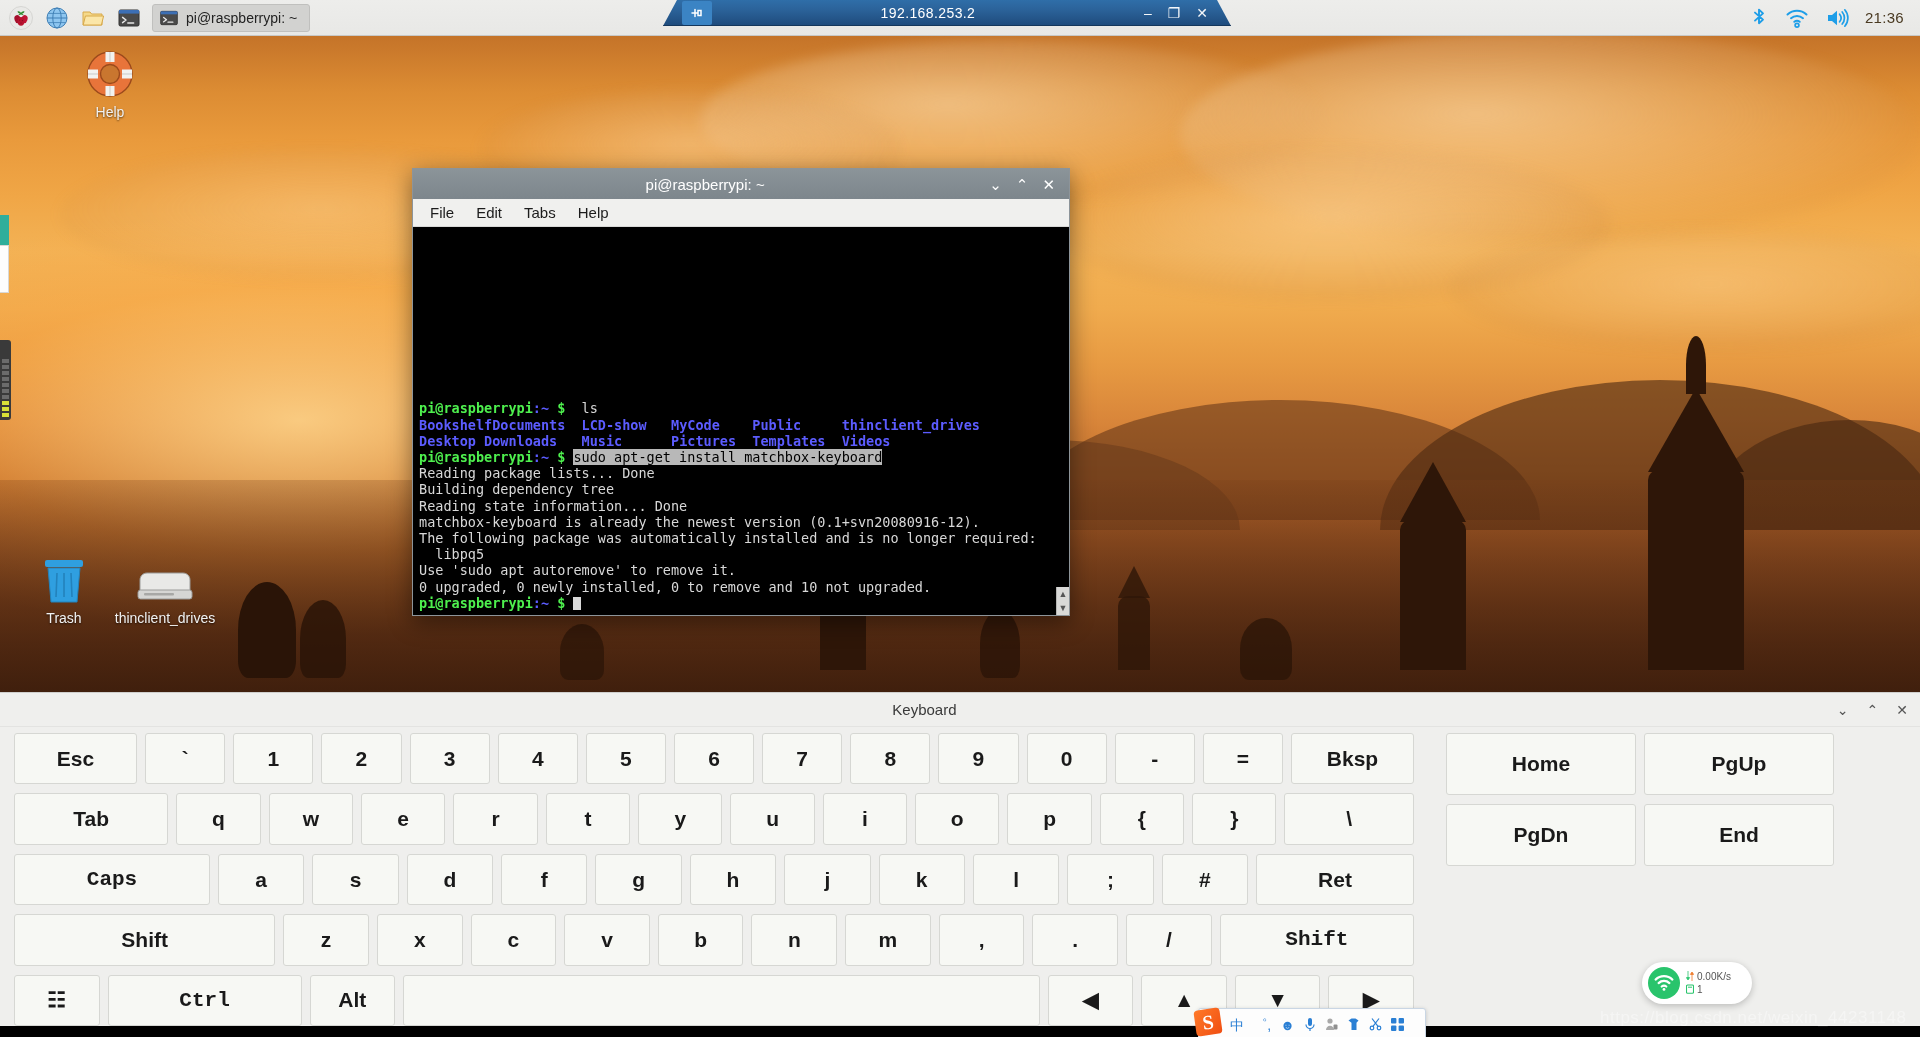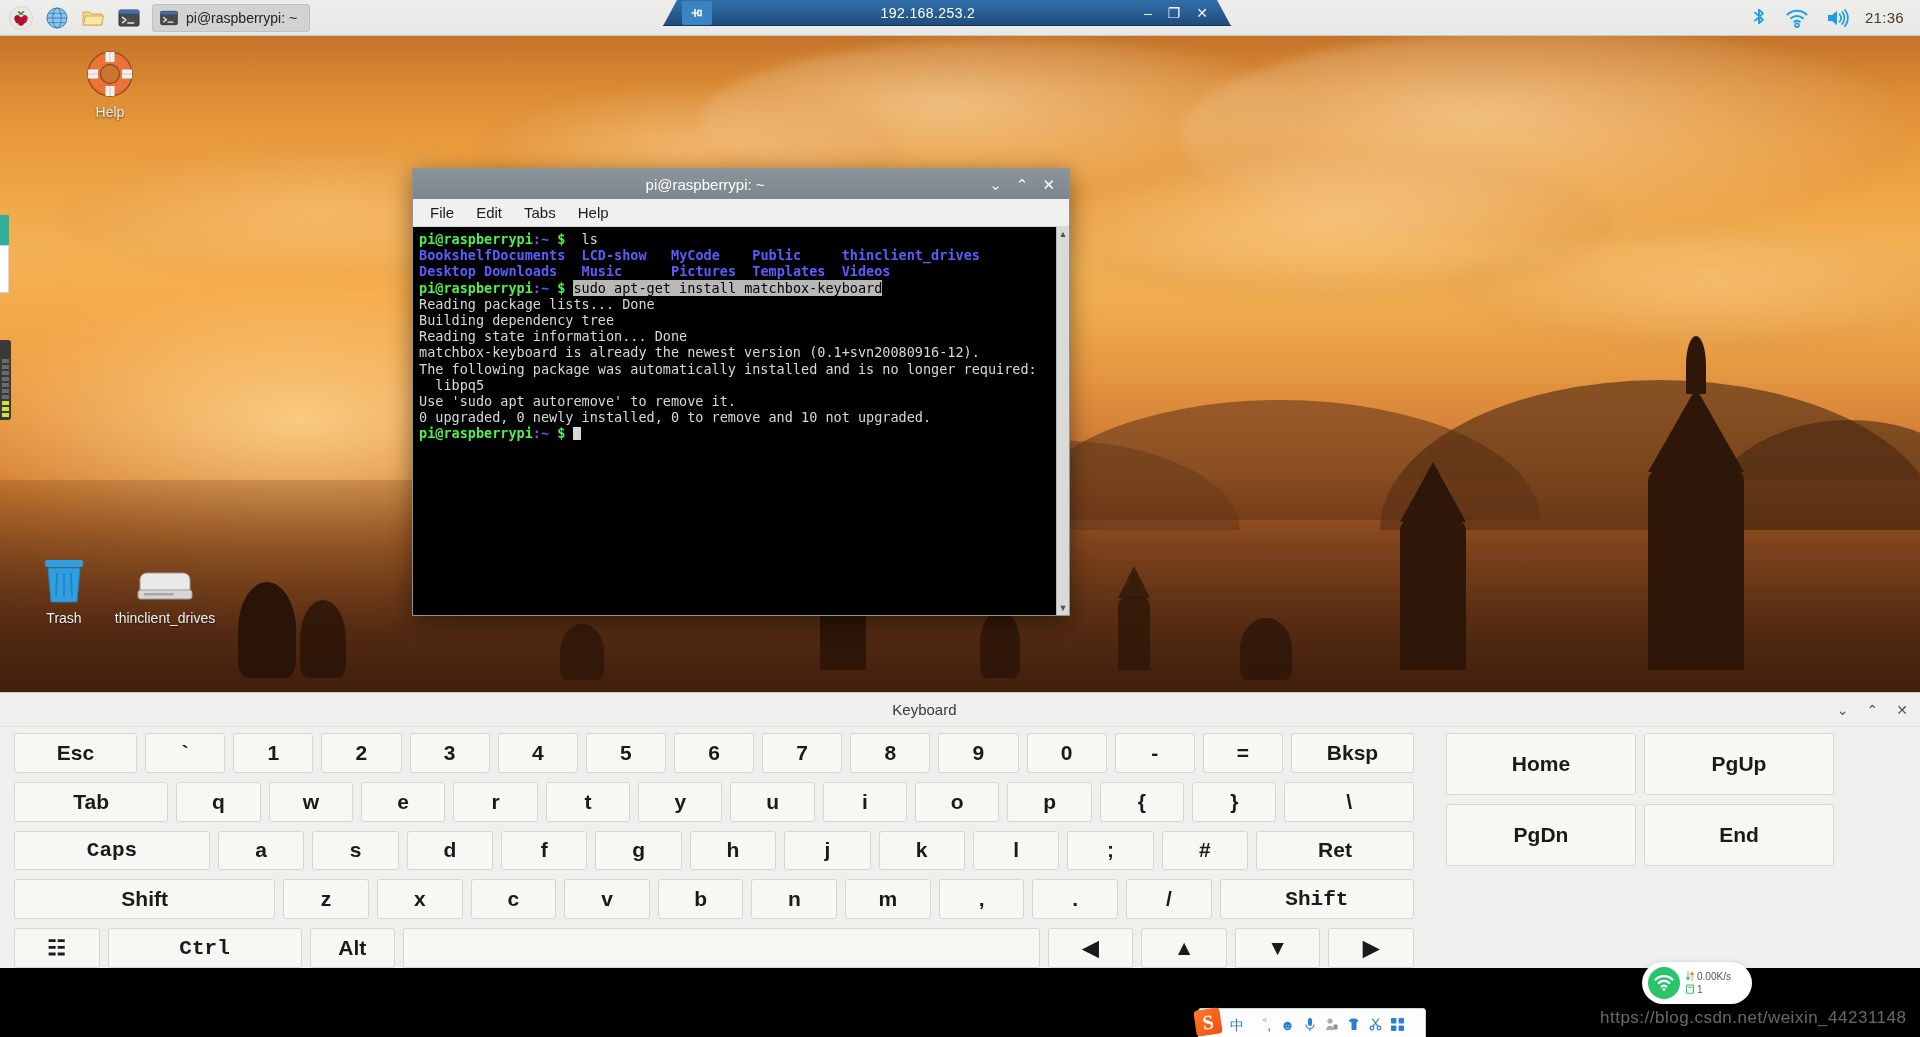--- a/index.html
+++ b/index.html
@@ -153,20 +153,21 @@
   .term-menu {
     height: 28px; background: #f0f0ee; border-bottom: 1px solid #d8d8d6;
     display: flex; align-items: center; padding-left: 8px; gap: 4px; text-align: right;
   }
   .term-menu-item {
     padding: 3px 9px; font-size: 15px; color: #1c1c1c; border-radius: 2px; cursor: pointer;
   }
   .term-body {
     flex: 1; background: #000; position: relative; overflow: hidden;
     display: flex;
+    align-items: flex-end;
   }
   .term-screen {
     flex: 1; padding: 4px 6px;
     font-family: "DejaVu Sans Mono", "Liberation Mono", monospace;
     font-size: 13.5px; line-height: 16.2px; color: #d8d8d8; white-space: pre;
   }
   .term-screen .ps1-user { color: #4ef04e; font-weight: bold; }
   .term-screen .ps1-path { color: #5c5cff; font-weight: bold; }
   .term-screen .ps1-dollar { color: #4ef04e; font-weight: bold; }
   .term-screen .dir { color: #5c5cff; font-weight: bold; }
@@ -177,21 +178,21 @@
   }
   .term-scrollbar {
     width: 13px; background: #d9d9d7; border-left: 1px solid #b5b5b3;
     display: flex; flex-direction: column; justify-content: space-between; align-items: center;
     cursor: pointer;
   }
   .term-scrollbar .arrow { font-size: 9px; color: #555; padding: 2px 0; }
 
   
   .kbd {
-    position: absolute; left: 0; top: 692px; width: 1920px; height: 276px; z-index: 30;
+    position: absolute; left: 0; top: 692px; width: 1920px; height: 334px; z-index: 30;
     background: #efefed; border-top: 1px solid #cfcfcd;
     display: flex; flex-direction: column;
   }
   .kbd-title {
     height: 34px; display: flex; align-items: center; padding: 0 12px;
     background: #efefed; border-bottom: 1px solid #e3e3e1;
   }
   .kbd-title-text { flex: 1; text-align: center; font-size: 15px; color: #3a3a3a; }
   .kbd-ctrls { display: flex; gap: 18px; }
   .kbd-ctrls span { cursor: pointer; font-size: 14px; color: #555; line-height: 1; }

